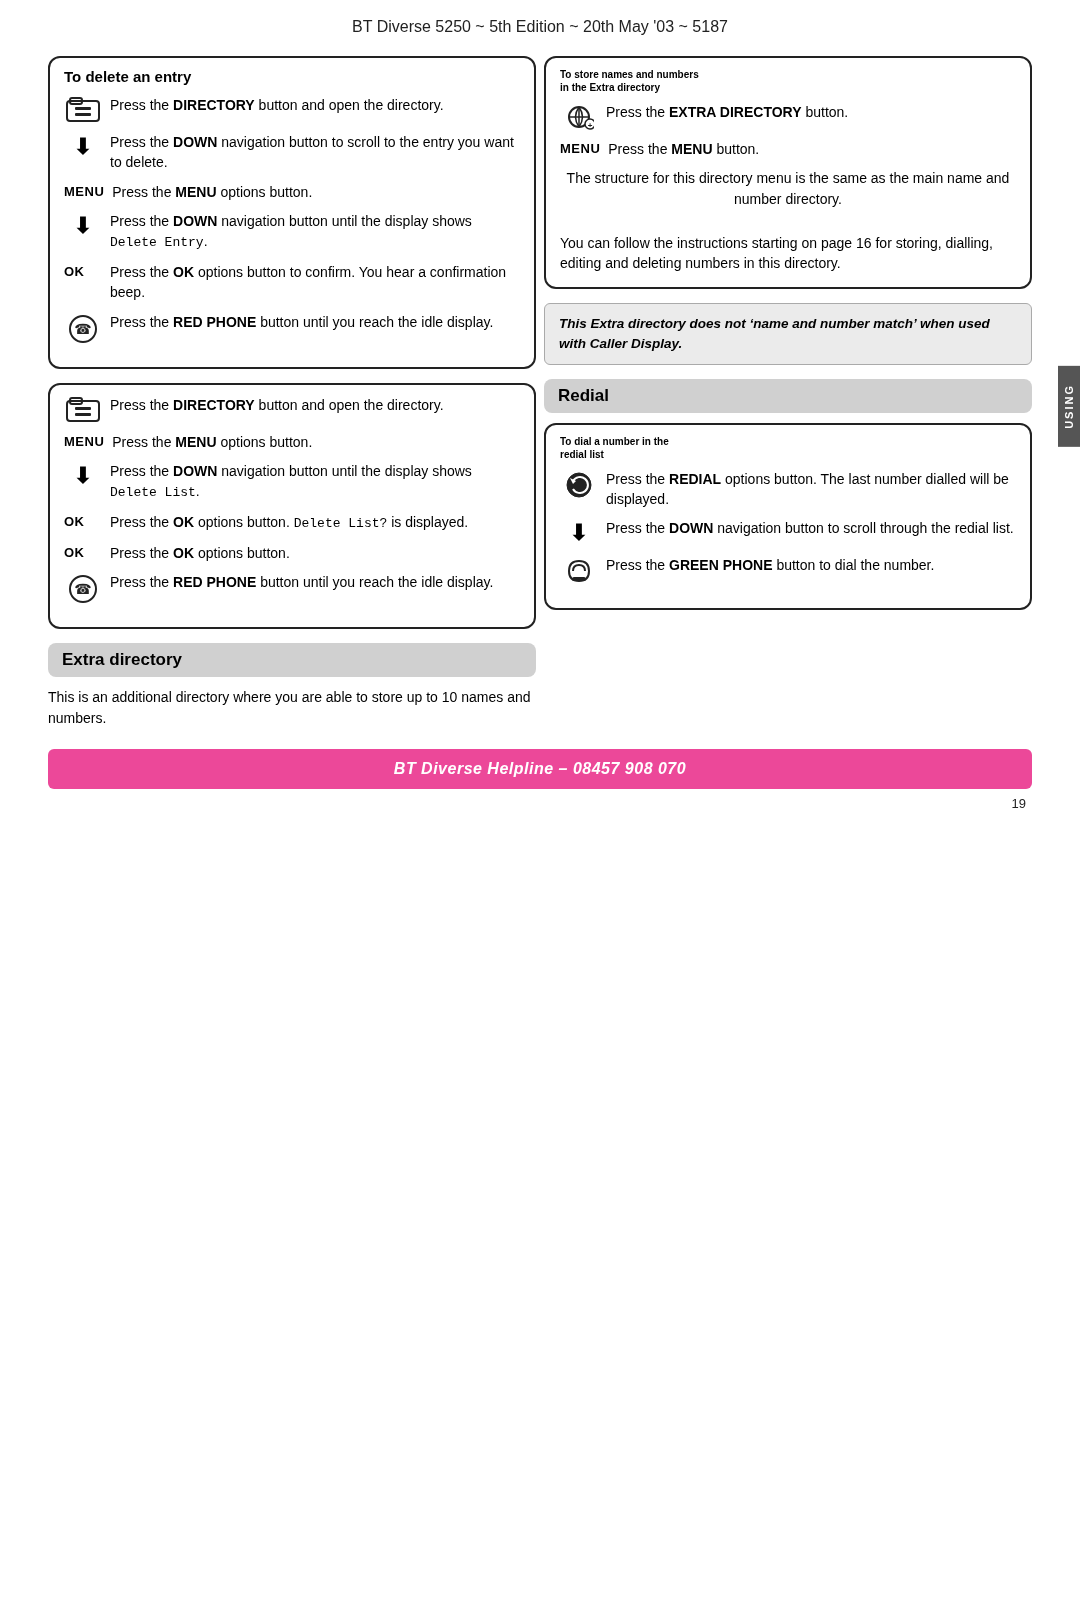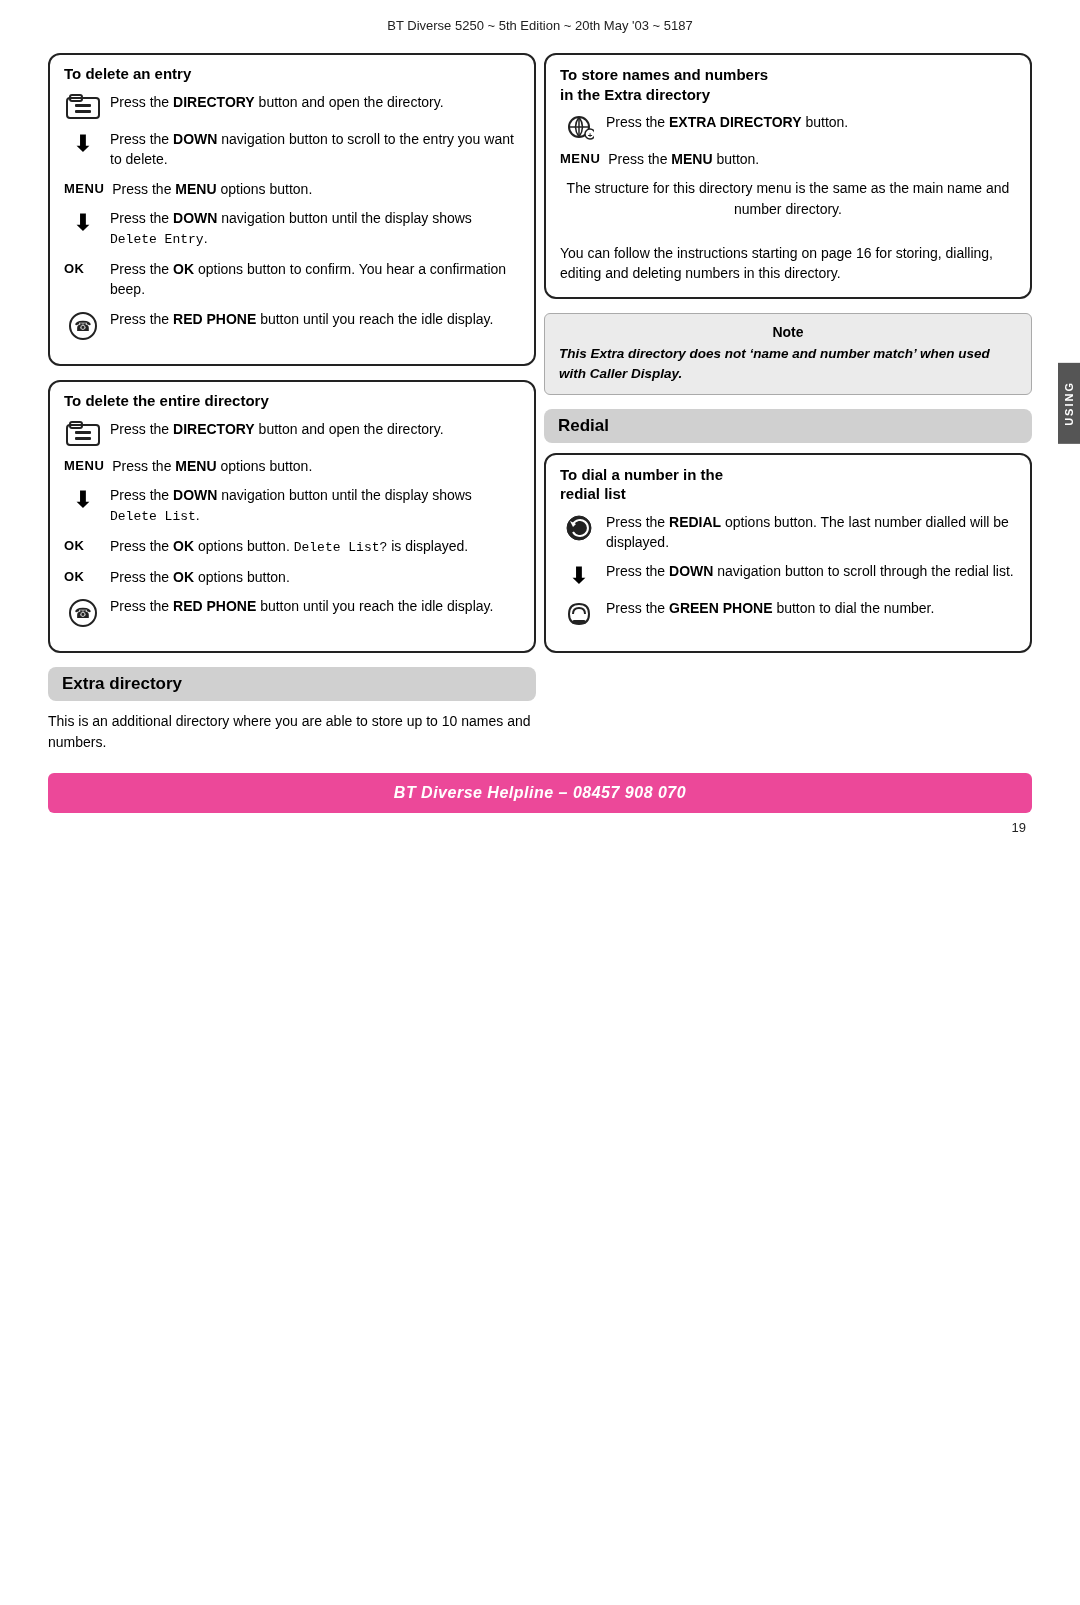--- a/index.html
+++ b/index.html
@@ -8,21 +8,21 @@
       font-size: 14px;
       background: #fff;
       color: #000;
       width: 1080px;
       min-height: 1605px;
       position: relative;
       padding: 0;
     }
     .page-header {
       text-align: center;
-      font-size: 13px;
+      font-size: 16px;
       padding: 18px 0 10px 0;
       color: #222;
     }
     .main-content {
       display: flex;
       flex-direction: row;
       padding: 10px 48px 10px 48px;
       gap: 8px;
       position: relative;
     }
@@ -41,21 +41,21 @@
       margin-bottom: 14px;
       background: #fff;
     }
     .box-title {
       font-weight: bold;
       font-size: 15px;
       margin-bottom: 10px;
     }
     .box-title-large {
       font-weight: bold;
-      font-size: 15px;
+      font-size: 10px;
       margin-bottom: 8px;
       line-height: 1.3;
     }
     .instruction-row {
       display: flex;
       flex-direction: row;
       align-items: flex-start;
       margin-bottom: 9px;
       gap: 8px;
     }
@@ -216,21 +216,20 @@
           <svg width="30" height="30" viewBox="0 0 30 30">
             <circle cx="15" cy="15" r="13" fill="none" stroke="#222" stroke-width="2"></circle>
             <text x="15" y="20" text-anchor="middle" font-size="14" fill="#222">☎</text>
           </svg>
         </div>
         <div class="text-cell">Press the <b>RED PHONE</b> button until you reach the idle display.</div>
       </div>
     </div>
 
     <div class="box">
-      <div class="box-title">To delete the entire directory</div>
 
       <div class="instruction-row">
         <div class="icon-cell">
           <svg width="34" height="26" viewBox="0 0 34 26">
             <rect x="1" y="4" width="32" height="20" rx="3" ry="3" fill="none" stroke="#222" stroke-width="2"></rect>
             <rect x="4" y="1" width="12" height="6" rx="2" ry="2" fill="none" stroke="#222" stroke-width="2"></rect>
             <rect x="9" y="10" width="16" height="3" rx="1" fill="#222"></rect>
             <rect x="9" y="16" width="16" height="3" rx="1" fill="#222"></rect>
           </svg>
         </div>
@@ -301,21 +300,20 @@
       <div class="instruction-row">
         <div class="label-cell">MENU</div>
         <div class="text-cell">Press the <b>MENU</b> button.</div>
       </div>
 
       <div class="text-cell" style="margin-top:6px;margin-bottom:24px;text-align:center;">The structure for this directory menu is the same as the main name and number directory.</div>
       <div class="text-cell">You can follow the instructions starting on page 16 for storing, dialling, editing and deleting numbers in this directory.</div>
     </div>
 
     <div class="note-box">
-      <div class="note-title">Note</div>
       <div class="note-text">This Extra directory does not ‘name and number match’ when used with Caller Display.</div>
     </div>
 
     <div class="section-header">Redial</div>
 
     <div class="box">
       <div class="box-title-large">
         <span>To dial a number in the</span><br>
         <span>redial list</span>
       </div>

